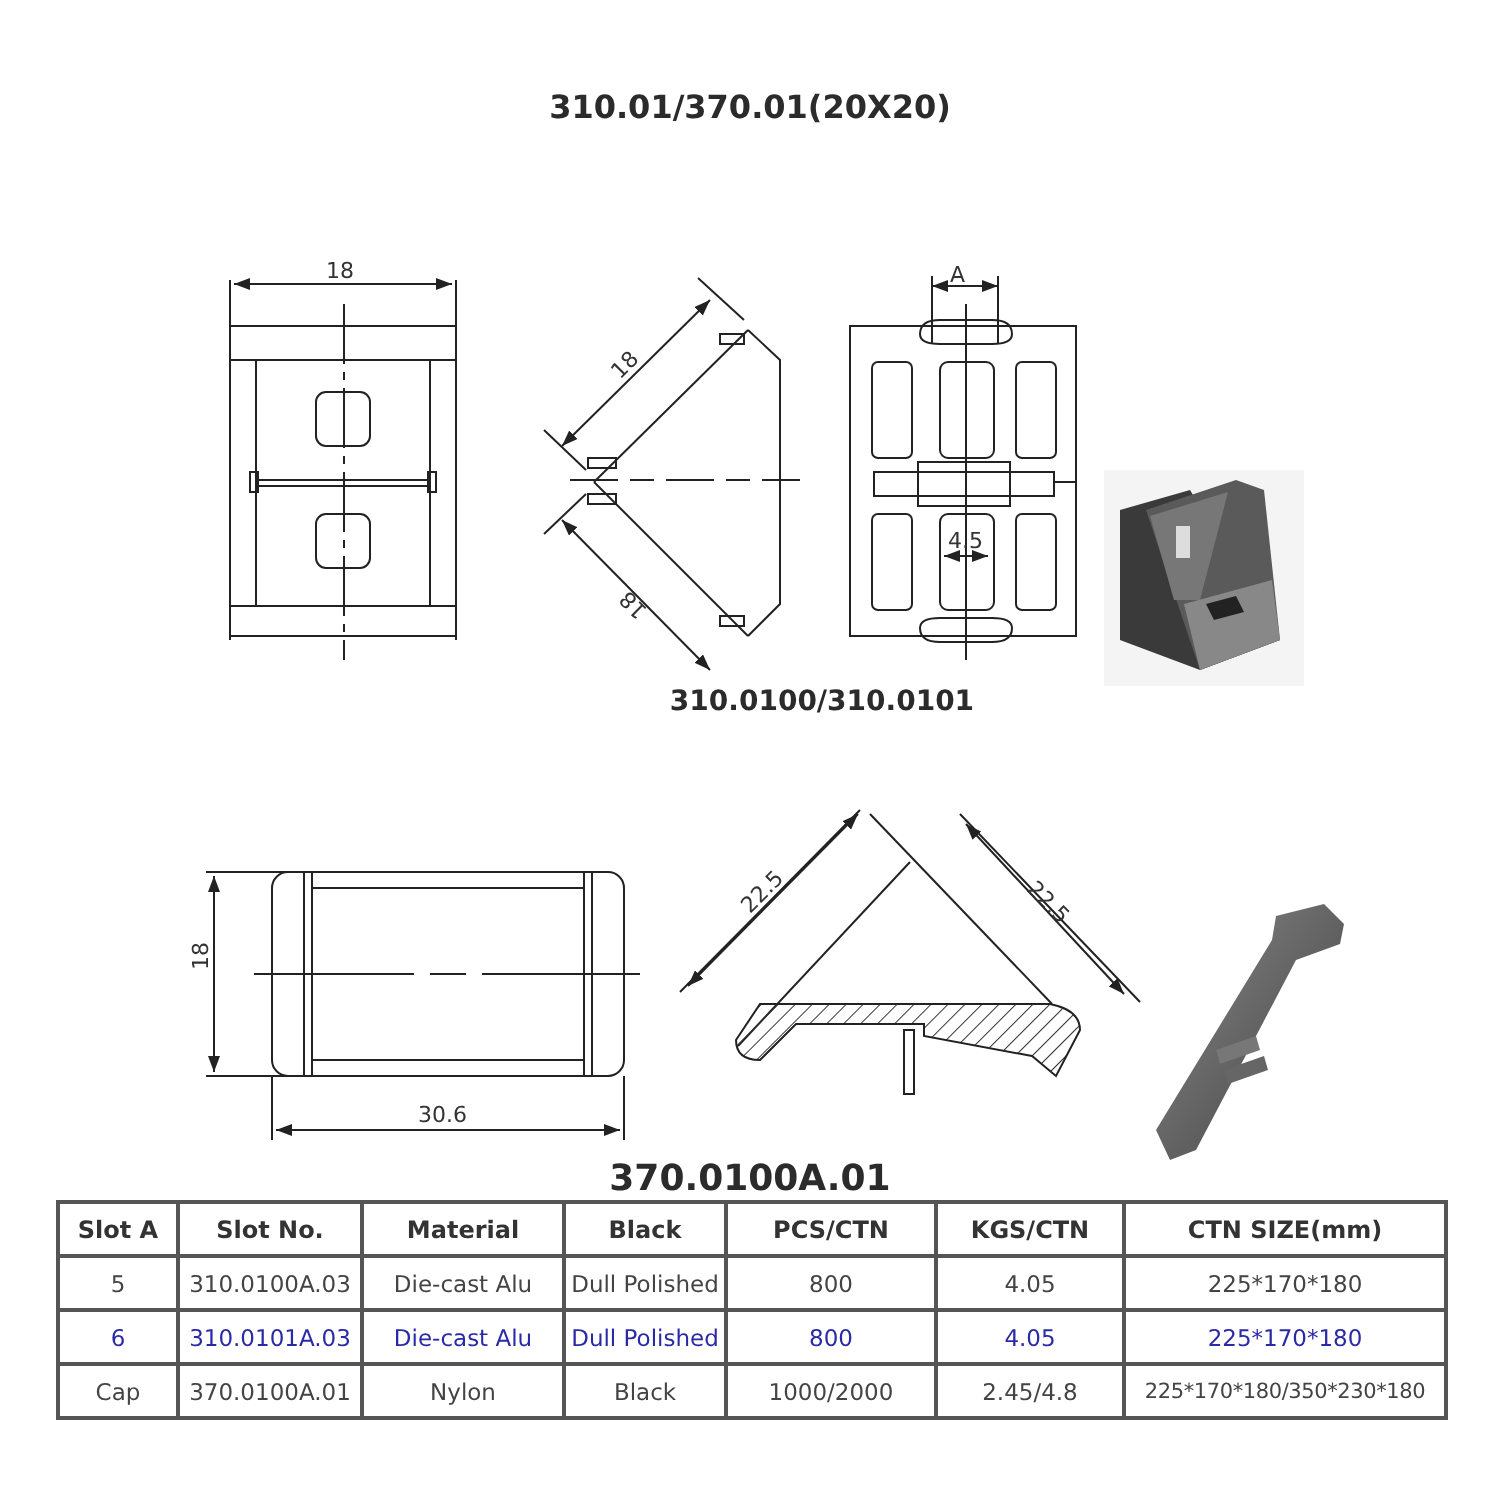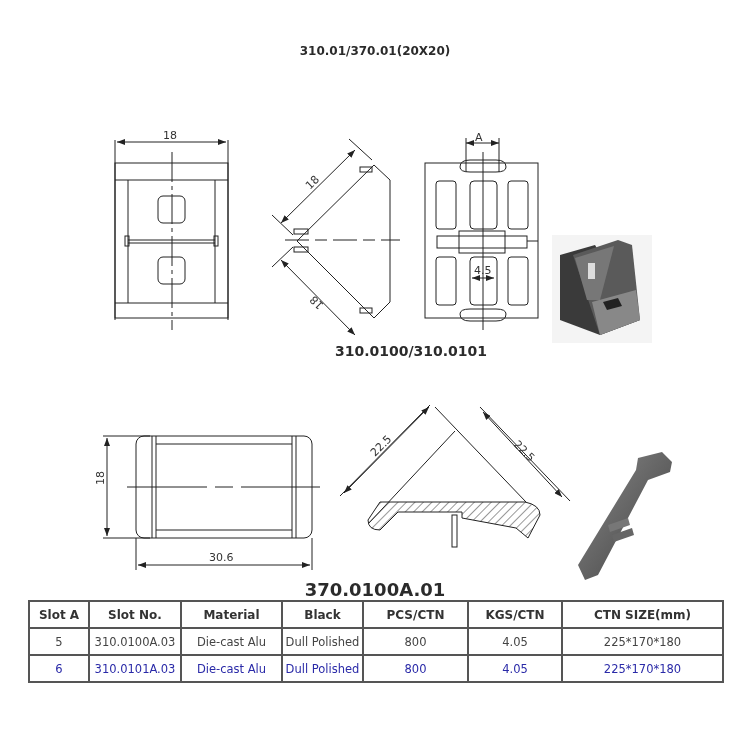--- a/index.html
+++ b/index.html
@@ -1,18 +1,18 @@
 <!DOCTYPE html>
 <html><head>
 <meta charset="utf-8">
 <style>
   html, body { margin:0; padding:0; background:#ffffff; }
   body { width:750px; height:746px; position:relative; overflow:hidden; font-family:"DejaVu Sans", sans-serif; color:#333; }
   .title { position:absolute; left:0; width:750px; text-align:center; font-weight:bold; color:#2b2b2b; font-family:"DejaVu Sans", sans-serif; }
-  .t1 { top:44px; font-size:12px; }
+  .t1 { top:44px; font-size:16px; }
   .t2 { top:343px; font-size:14px;padding-left:36px; }
   .t3 { top:579px; font-size:18px; }
   svg.drw { position:absolute; left:0; top:0; }
   .dim { font-family:"DejaVu Sans", sans-serif; font-size:11px; fill:#333; }
   table.spec { position:absolute; left:28px; top:600px; width:694px; border-collapse:collapse; font-family:"DejaVu Sans", sans-serif; font-size:11.5px; table-layout:fixed; }
   table.spec td, table.spec th { border:2px solid #555; text-align:center; height:25px; padding:0; white-space:nowrap; overflow:hidden; }
   table.spec th { font-weight:bold; color:#333; font-size:12px; }
   table.spec td { color:#444; }
   table.spec tr.hl td { color:#2a2aa8; }
 </style>
@@ -182,14 +182,23 @@
   </tr>
   <tr class="hl">
     <td>6</td>
     <td>310.0101A.03</td>
     <td>Die-cast Alu</td>
     <td>Dull Polished</td>
     <td>800</td>
     <td>4.05</td>
     <td>225*170*180</td>
   </tr>
+  <tr>
+    <td>Cap</td>
+    <td>370.0100A.01</td>
+    <td>Nylon</td>
+    <td>Black</td>
+    <td>1000/2000</td>
+    <td>2.45/4.8</td>
+    <td style="font-size:10.5px;letter-spacing:-0.2px">225*170*180/350*230*180</td>
+  </tr>
 </tbody>
   </table>
 
 </body></html>

